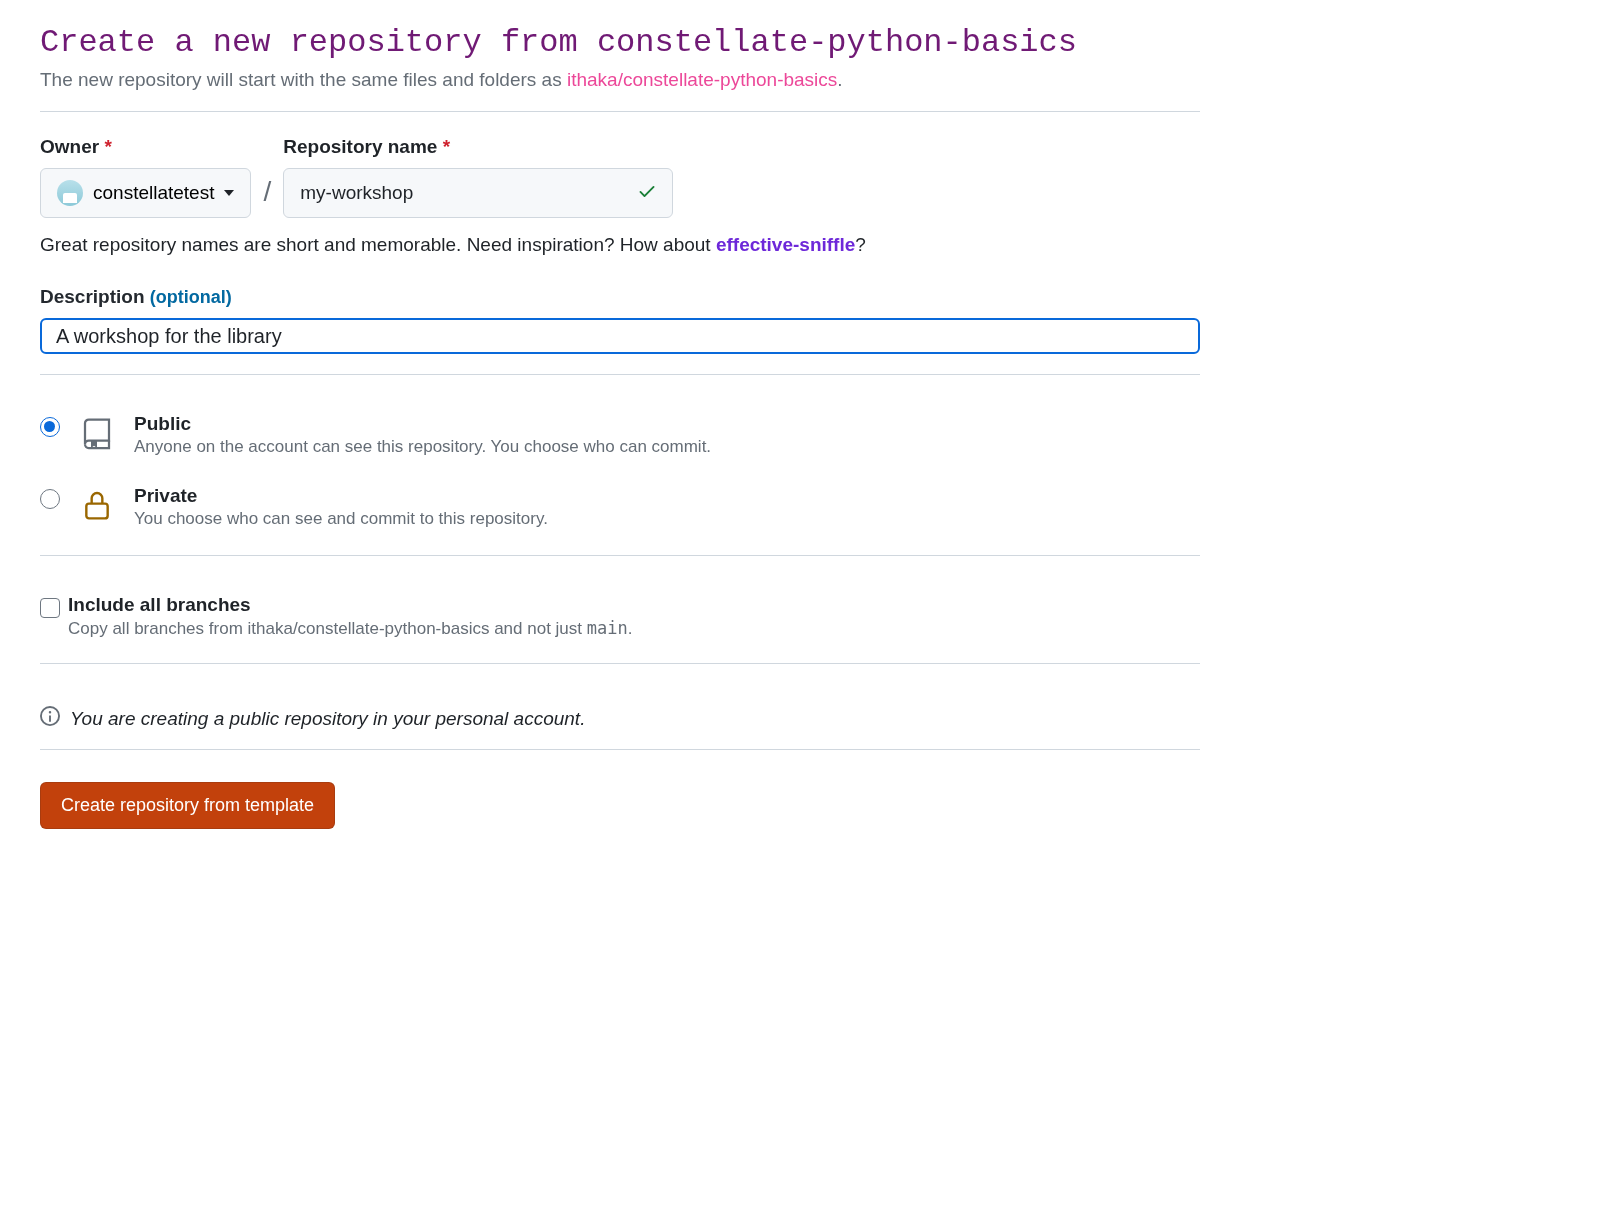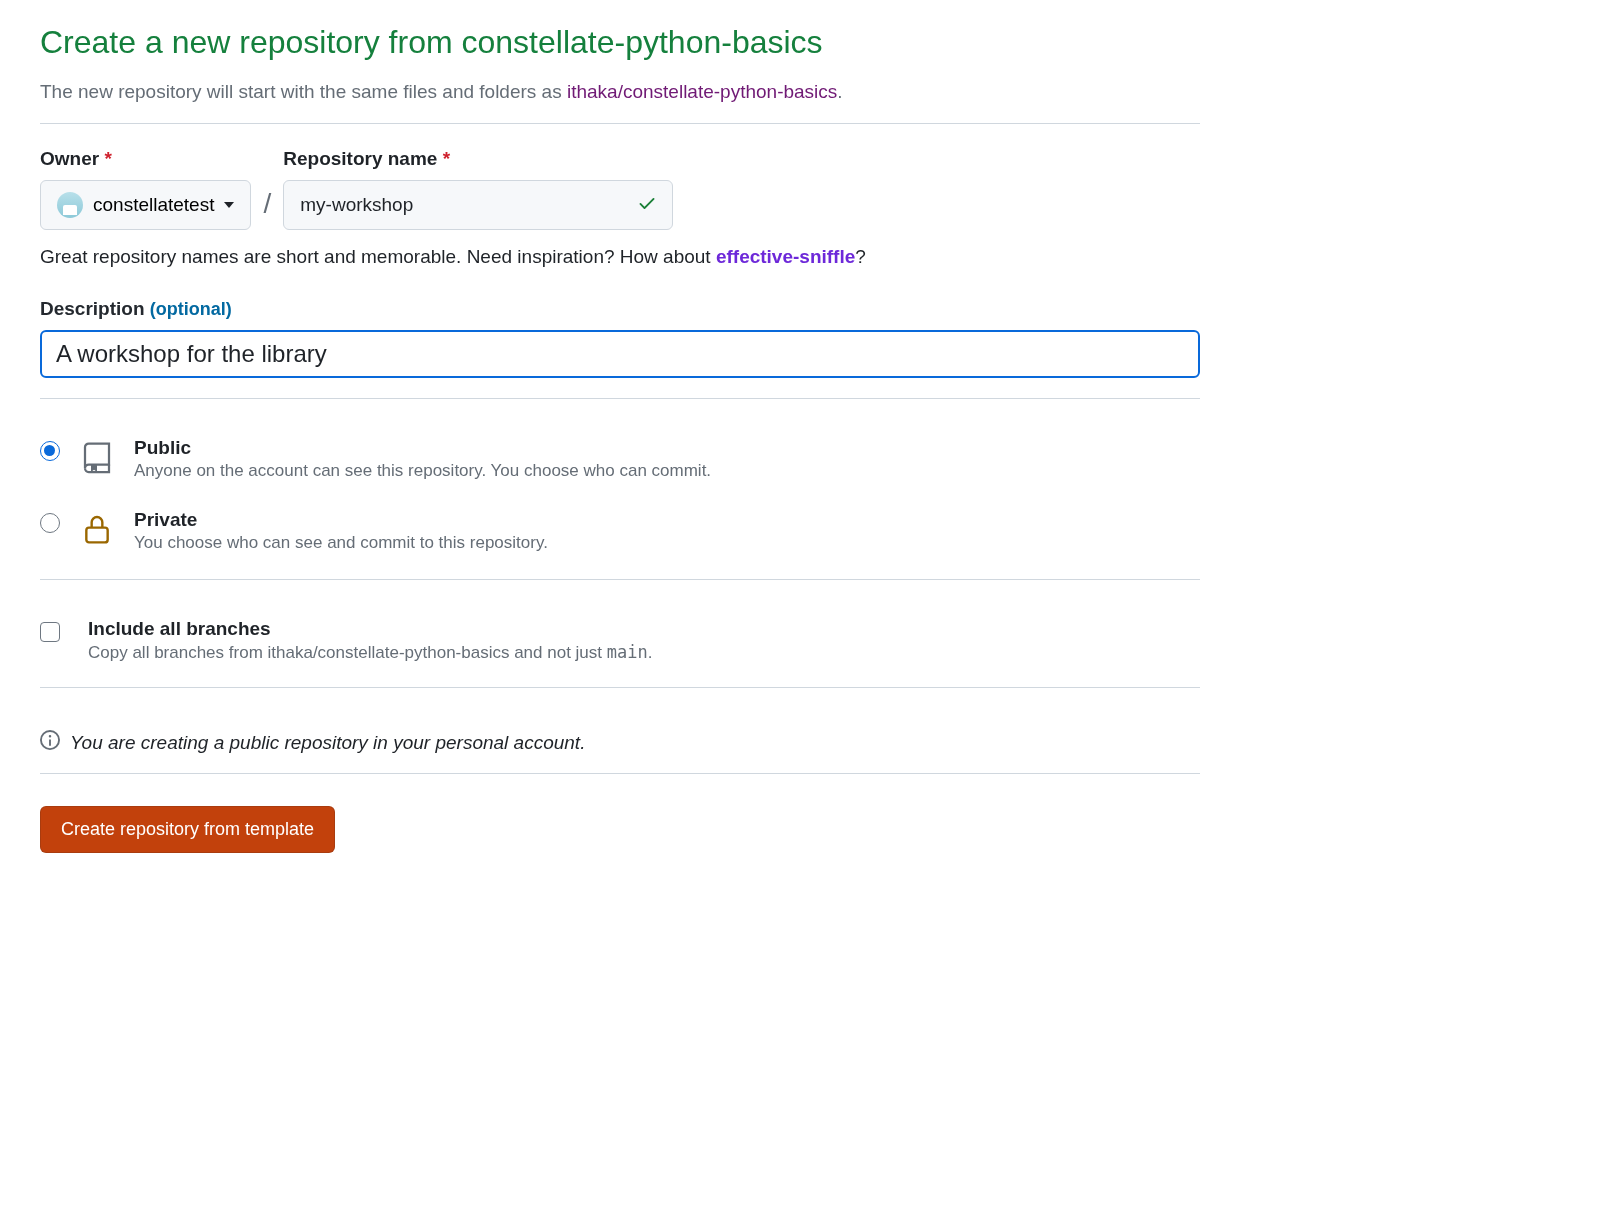--- a/index.html
+++ b/index.html
@@ -12,30 +12,31 @@
       background: #ffffff;
       color: #24292f;
       padding: 24px 40px;
     }
     .container {
       max-width: 1160px;
     }
     h1 {
       font-size: 32px;
       font-weight: 400;
-      margin-bottom: 20px;
-      color: #15803d;
+      margin-bottom: 8px;
+      color: #701a75;
+      font-family: Liberation Mono, monospace;
     }
     .subtitle {
       font-size: 19px;
       color: #656d76;
       margin-bottom: 20px;
     }
     .subtitle a {
-      color: #701a75;
+      color: #ec4899;
       text-decoration: none;
     }
     hr.divider {
       border: none;
       border-top: 1px solid #d0d7de;
       margin: 0 0 24px 0;
     }
     .form-row {
       display: flex;
       align-items: flex-end;
@@ -128,25 +129,25 @@
     .optional {
       font-weight: 700;
       color: #0369a1;
       font-size: 18px;
     }
     .description-input {
       width: 100%;
       border: 2px solid #0969da;
       border-radius: 6px;
       padding: 10px 14px;
-      font-size: 24px;
+      font-size: 20px;
       color: #1f2328;
       outline: none;
       margin-bottom: 20px;
-      height: 48px;
+      height: 36px;
     }
     .visibility-option {
       display: flex;
       align-items: flex-start;
       gap: 18px;
       padding: 14px 0;
     }
     .radio {
       appearance: none;
       width: 20px;
@@ -187,21 +188,21 @@
       color: #1f2328;
       margin-bottom: 2px;
     }
     .vis-desc {
       font-size: 17px;
       color: #656d76;
     }
     .checkbox-row {
       display: flex;
       align-items: flex-start;
-      gap: 28px;
+      gap: 8px;
       padding: 14px 0 6px 0;
     }
     .checkbox {
       appearance: none;
       width: 20px;
       height: 20px;
       border: 1.5px solid #6e7781;
       border-radius: 4px;
       margin-top: 4px;
       cursor: pointer;

